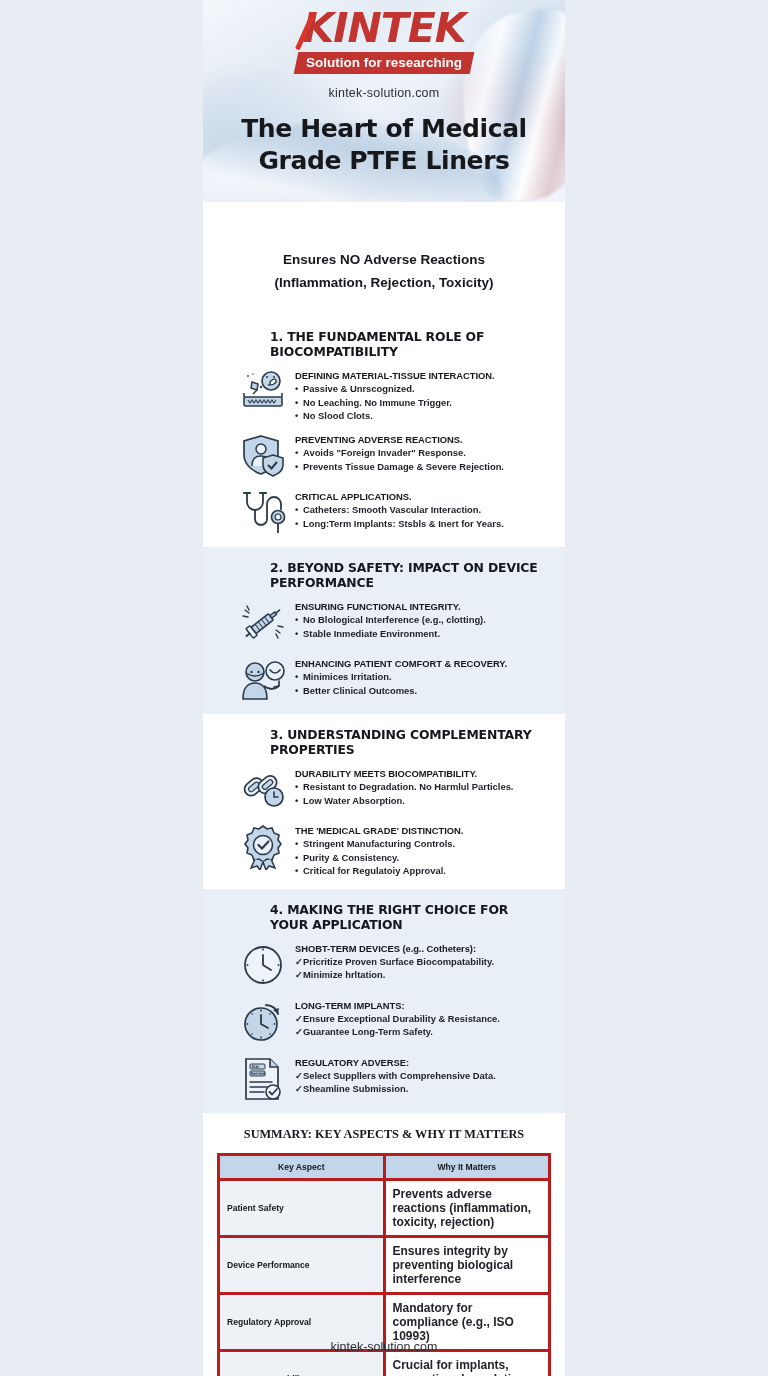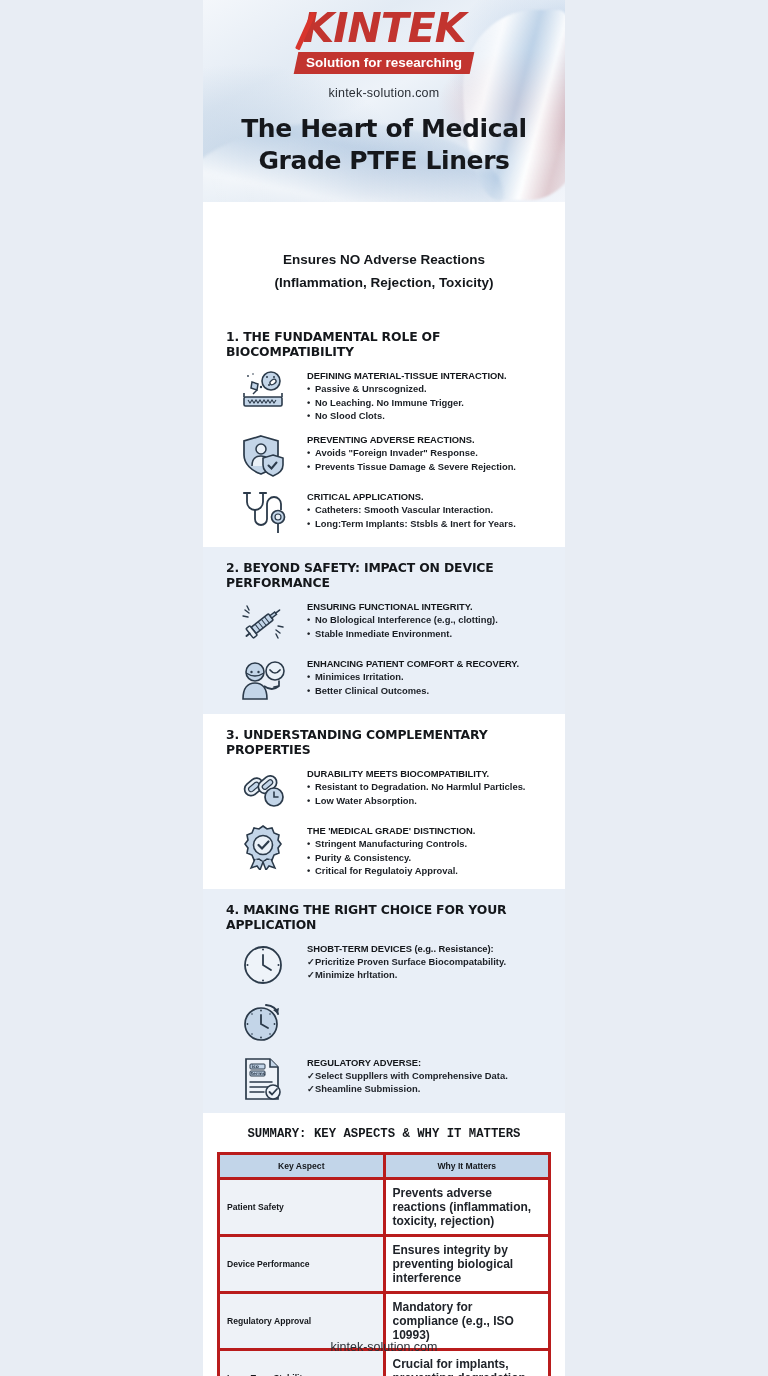--- a/index.html
+++ b/index.html
@@ -88,33 +88,34 @@
   .lead { text-align:center; padding: 30px 26px 26px; background:#fff; }
   .lead .l1 { font-size:13.5px; font-weight:800; color:#14171b; letter-spacing:-.1px;}
   .lead .l2 { font-size:13.5px; font-weight:700; color:#14171b; margin-top:20px;}
   .lead .l3 { font-size:13.5px; font-weight:700; color:#14171b; margin-top:8px;}
 
   .sec-title {
     font-size: 12.4px; font-weight: 800; color:#14171b;
     letter-spacing:-.15px;
     padding: 13px 0 10px 7px;
     font-family:"DejaVu Sans", sans-serif;
+    margin-left:44px;
   }
 
   .row { display:flex; gap:9px; padding: 0 0 11px 21px; align-items:flex-start; }
   .ico { width:46px; min-width:46px; height:46px; display:flex; align-items:center; justify-content:center; }
   .ico svg { display:block; }
-  .txt { padding-top:1px;margin-left:12px; }
+  .txt { padding-top:1px; }
   .h { font-size:9.4px; font-weight:800; color:#14171b; letter-spacing:-.05px; line-height:1.3; }
   .b { font-size:9.4px; font-weight:700; color:#1b1f25; line-height:1.42; }
   .b i.mk { font-style:normal; display:inline-block; width:8px; }
 
   
   .summary { background:#fff; padding: 14px 14px 22px; }
-  .sum-title { text-align:center; font-size:12.3px; font-weight:800; color:#14171b; margin-bottom:11px; font-family:Liberation Mono, monospace;}
+  .sum-title { text-align:center; font-size:12.3px; font-weight:800; color:#14171b; margin-bottom:11px; font-family:Liberation Serif, serif;}
   table { border-collapse:collapse; width:100%; table-layout:fixed; }
   th, td { border:3px solid #b91c1c; padding:6px 7px; vertical-align:middle; }
   th { background:#c2d5e9; font-size:8.6px; font-weight:800; color:#14171b; text-align:center; }
   td.k { background:#eef2f7; font-size:8.6px; font-weight:800; color:#14171b; width:120px; white-space:nowrap;}
   td.v { background:#fff; font-size:12px; font-weight:700; color:#20242a; }
 
   
   .cta {
     background: linear-gradient(170deg,#e6edf6 0%, #eaf0f7 55%, #e9eff7 100%);
     border-radius: 0 0 13px 13px;
@@ -305,21 +306,21 @@
               <svg width="46" height="46" viewBox="0 0 46 46">
                 <circle cx="23" cy="23" r="18" fill="#eef3f9" stroke="#2b3a4a" stroke-width="1.8"></circle>
                 <path d="M23 23 v-10 M23 23 l8 5" stroke="#2b3a4a" stroke-width="1.8" stroke-linecap="round"></path>
                 <circle cx="23" cy="7.5" r="1" fill="#2b3a4a"></circle>
                 <circle cx="38.5" cy="23" r="1" fill="#2b3a4a"></circle>
                 <circle cx="23" cy="38.5" r="1" fill="#2b3a4a"></circle>
                 <circle cx="7.5" cy="23" r="1" fill="#2b3a4a"></circle>
               </svg>
             </div>
             <div class="txt">
-              <div class="h">SHOBT-TERM DEVICES (e.g.. Resistance):</div>
+              <div class="h">SHOBT-TERM DEVICES (e.g.. Cotheters):</div>
               <div class="b"><i class="mk">✓</i><span>Pricritize Proven Surface Biocompatability.</span></div>
               <div class="b"><i class="mk">✓</i><span>Minimize hrltation.</span></div>
             </div>
           </div>
           <div class="row">
             <div class="ico">
               <svg width="46" height="46" viewBox="0 0 46 46">
                 <circle cx="21" cy="25" r="16" fill="#c3d5e8" stroke="#2b3a4a" stroke-width="1.7"></circle>
                 <path d="M21 25 v-9 M21 25 l7 4" stroke="#2b3a4a" stroke-width="1.8" stroke-linecap="round"></path>
                 <g fill="#2b3a4a">
@@ -328,20 +329,25 @@
                   <circle cx="21" cy="38.5" r=".9"></circle>
                   <circle cx="7.5" cy="25" r=".9"></circle>
                   <circle cx="30" cy="15" r=".8"></circle>
                   <circle cx="30" cy="35" r=".8"></circle>
                   <circle cx="12" cy="35" r=".8"></circle>
                   <circle cx="12" cy="15" r=".8"></circle>
                 </g>
                 <path d="M26 6 q10 1 12 9" fill="none" stroke="#2b3a4a" stroke-width="2" stroke-linecap="round"></path>
                 <path d="M38 15 l1-6 -6 2 z" fill="#2b3a4a"></path>
               </svg>
+            </div>
+            <div class="txt">
+              <div class="h">LONG-TERM IMPLANTS:</div>
+              <div class="b"><i class="mk">✓</i><span>Ensure Exceptional Durability &amp; Resistance.</span></div>
+              <div class="b"><i class="mk">✓</i><span>Guarantee Long-Term Safety.</span></div>
             </div>
           </div>
           <div class="row">
             <div class="ico">
               <svg width="46" height="46" viewBox="0 0 46 46">
                 <path d="M6 3 h24 l8 8 v32 H6 z" fill="#eef3f9" stroke="#2b3a4a" stroke-width="1.7"></path>
                 <path d="M30 3 v8 h8" fill="#c3d5e8" stroke="#2b3a4a" stroke-width="1.6"></path>
                 <rect x="10" y="8" width="15" height="5" rx="1" fill="#c3d5e8" stroke="#2b3a4a" stroke-width="1"></rect>
                 <rect x="10" y="15" width="15" height="5" rx="1" fill="#c3d5e8" stroke="#2b3a4a" stroke-width="1"></rect>
                 <text x="11.5" y="12.3" font-family="DejaVu Sans" font-size="4.6" font-weight="700" fill="#2b3a4a">iso</text>

